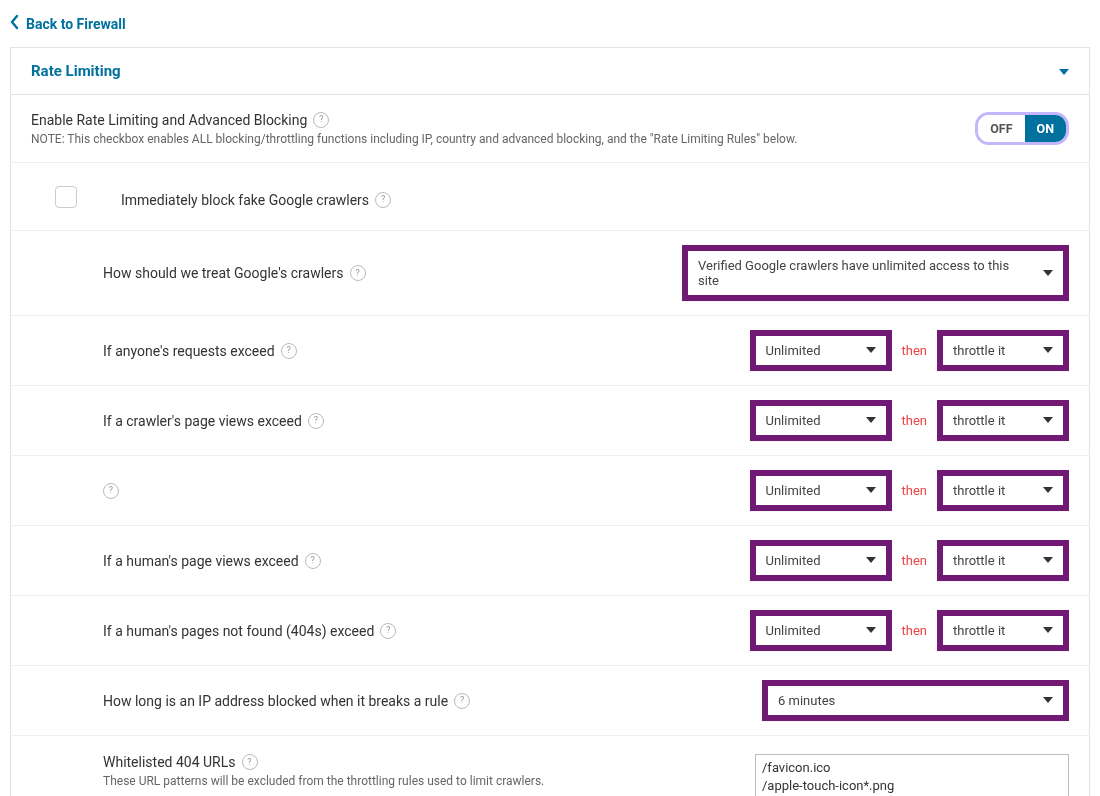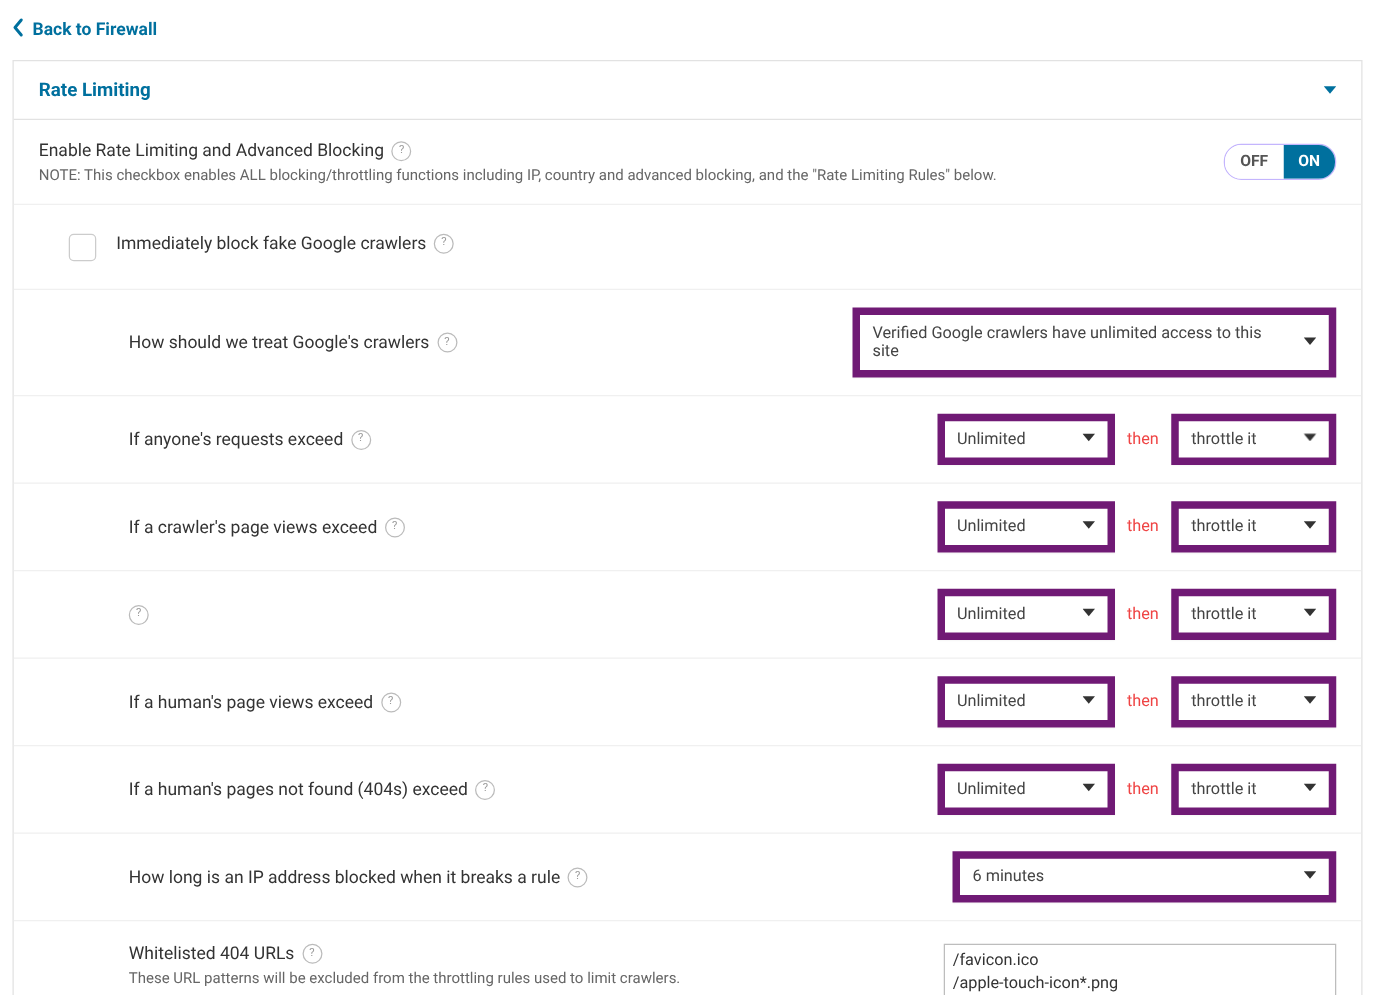--- a/index.html
+++ b/index.html
@@ -10,24 +10,24 @@
 .panel-header{display:flex;align-items:flex-end;justify-content:space-between;padding:14px 20px;border-bottom:1px solid #e2e2e2;cursor:pointer}
 .panel-title{color:#00709e;font-weight:700;font-size:15px}
 .panel-header .caret{color:#00709e}
 .row{display:flex;align-items:center;justify-content:space-between;padding:14px 20px;border-bottom:1px solid #f0f0f0;min-height:39px}
 .row:last-child{border-bottom:none}
 .row-left{display:flex;flex-direction:column;gap:4px;flex:1;min-width:0;padding-right:20px}
 .row-right{display:flex;align-items:center;gap:10px;flex-shrink:0}
 .label-line{display:flex;align-items:center;gap:6px;color:#333;font-size:14px}
 .note{color:#666;font-size:12px}
 .help-icon{display:inline-flex;align-items:center;justify-content:center;width:14px;height:14px;border:1px solid #bbb;border-radius:50%;color:#999;font-size:9px;line-height:1;cursor:help}
-.toggle{display:flex;border-radius:14px;overflow:hidden;border:1px solid #c4b5fd}
+.toggle{display:flex;border-radius:14px;overflow:hidden;border:3px solid #c4b5fd}
 .toggle-opt{padding:6px 12px;font-size:12.5px;font-weight:700;background:#fff;color:#555;cursor:pointer}
 .toggle-opt.active{background:#00709e;color:#fff}
-.checkbox-wrap{display:flex;align-items:flex-start;gap:16px}
+.checkbox-wrap{display:flex;align-items:flex-end;gap:44px}
 .checkbox{width:20px;height:20px;border:1px solid #ccc;border-radius:4px;background:#fff;margin-left:24px;cursor:pointer;flex-shrink:0}
 .indent{padding-left:72px}
 .select{position:relative;display:flex;align-items:center;justify-content:space-between;border:6px solid #701a75;background:#fff;padding:7px 10px;font-size:13px;color:#444;cursor:pointer;box-shadow:0 1px 1px rgba(0,0,0,0.04)}
 .select .caret{margin-left:10px;flex-shrink:0}
 .select.wide{width:355px}
 .select.med{width:110px}
 .select.narrow{width:100px}
 .select.block5{width:275px}
 .then-text{font-size:13px;color:#ef4444}
 .textarea{border:1px solid #bdbdbd;background:#fff;font-family:inherit;font-size:13px;color:#333;padding:4px 6px;width:300px;height:60px;resize:both;overflow:auto;line-height:1.35}

